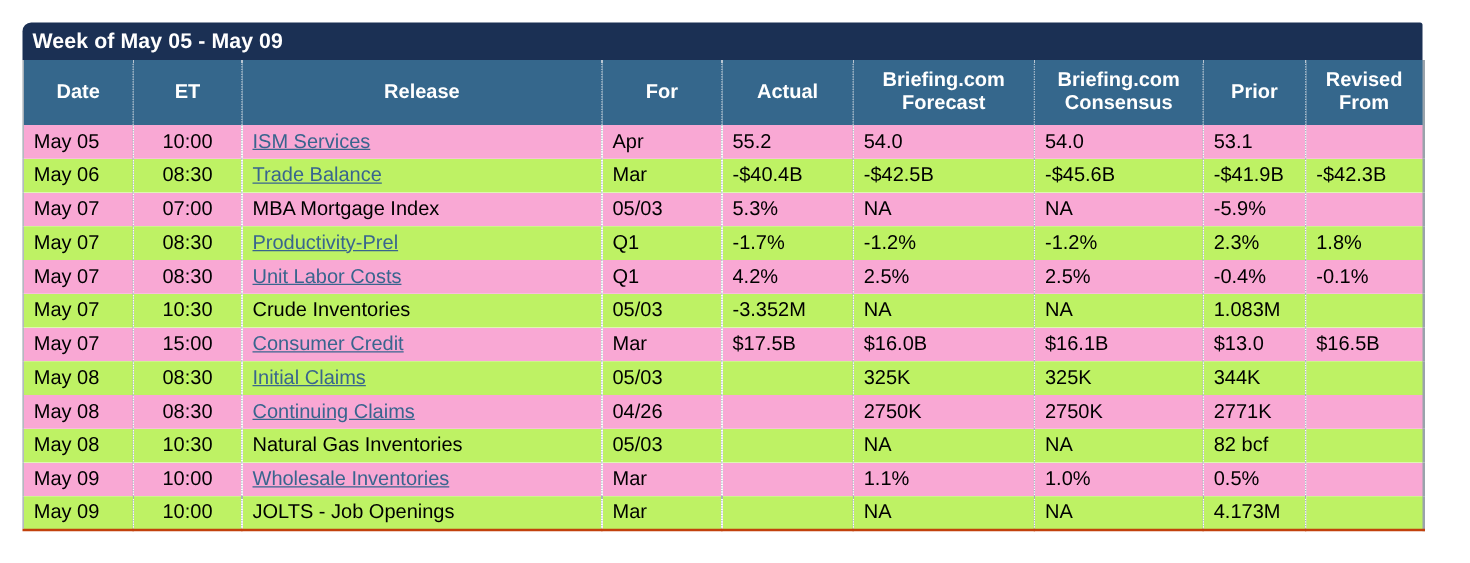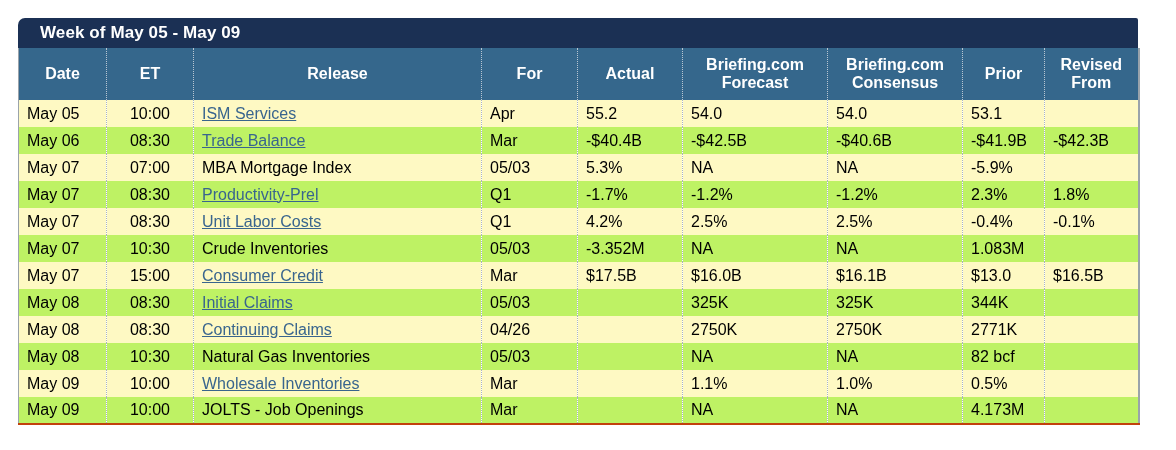--- a/index.html
+++ b/index.html
@@ -22,21 +22,21 @@
     width: 1120px;
   }
 
   .title-bar {
     background: #1b3054;
     color: #ffffff;
     font-size: 17px;
     font-weight: bold;
     height: 30px;
     line-height: 30px;
-    padding: 0 0 0 22px;
+    padding: 0 0 0 8px;
     border-top-left-radius: 7px;
     border-top-right-radius: 2px;
     box-sizing: border-box;
     letter-spacing: 0.1px;
   }
 
   table.calendar {
     border-collapse: collapse;
     width: 1120px;
     table-layout: fixed;
@@ -69,21 +69,21 @@
     height: 27px;
     padding: 0 8px;
     border-right: 1px dotted #a9b4bf;
     white-space: nowrap;
     overflow: hidden;
     box-sizing: border-box;
     vertical-align: middle;
   }
   table.calendar tbody td:last-child { border-right: none; }
 
-  table.calendar tbody tr.odd  td { background: #fef9c3; }
+  table.calendar tbody tr.odd  td { background: #f9a8d4; }
   table.calendar tbody tr.even td { background: #bef264; }
 
   .col-date    { width: 88px;  text-align: left; }
   .col-et      { width: 87px;  text-align: center; }
   .col-release { width: 288px; text-align: left; }
   .col-for     { width: 96px;  text-align: left; }
   .col-actual  { width: 105px; text-align: left; }
   .col-fore    { width: 145px; text-align: left; }
   .col-cons    { width: 135px; text-align: left; }
   .col-prior   { width: 82px;  text-align: left; }
@@ -141,21 +141,21 @@
           <td class="col-prior">53.1</td>
           <td class="col-rev"></td>
         </tr>
         <tr class="even">
           <td class="col-date">May 06</td>
           <td class="col-et">08:30</td>
           <td class="col-release"><a class="release-link">Trade Balance</a></td>
           <td class="col-for">Mar</td>
           <td class="col-actual">-$40.4B</td>
           <td class="col-fore">-$42.5B</td>
-          <td class="col-cons">-$40.6B</td>
+          <td class="col-cons">-$45.6B</td>
           <td class="col-prior">-$41.9B</td>
           <td class="col-rev">-$42.3B</td>
         </tr>
         <tr class="odd">
           <td class="col-date">May 07</td>
           <td class="col-et">07:00</td>
           <td class="col-release"><span class="release-plain">MBA Mortgage Index</span></td>
           <td class="col-for">05/03</td>
           <td class="col-actual">5.3%</td>
           <td class="col-fore">NA</td>

